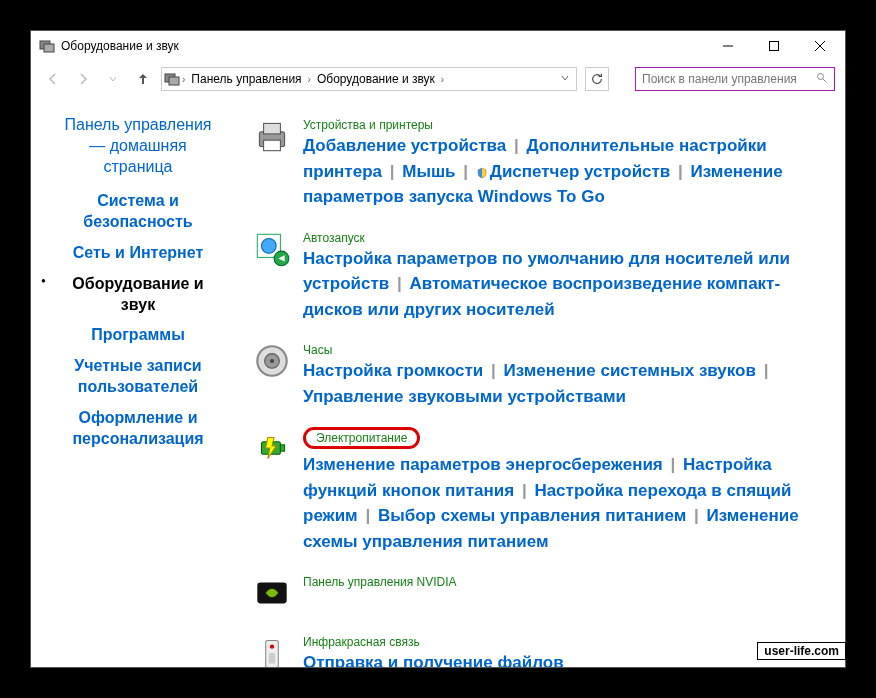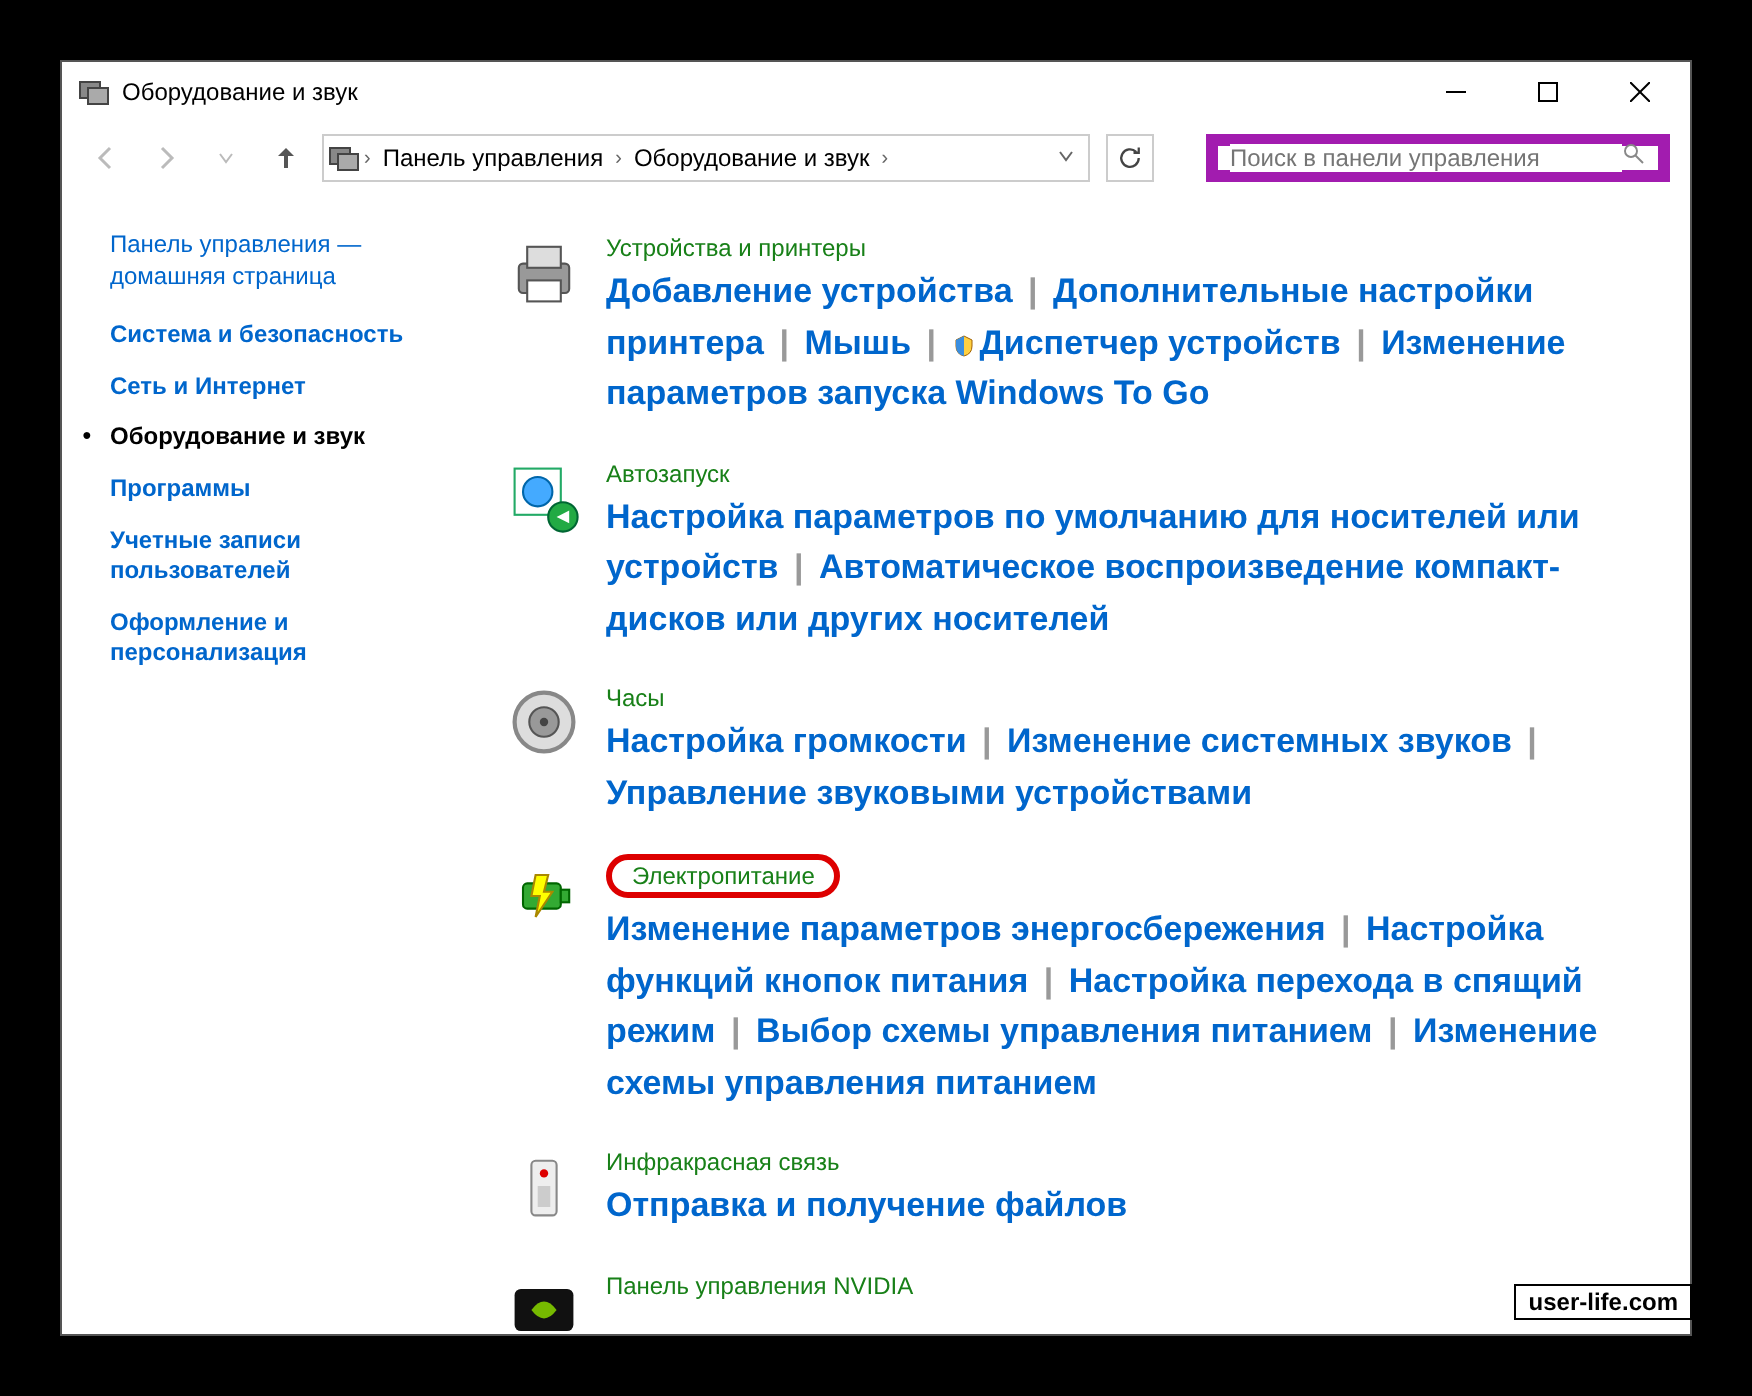--- a/index.html
+++ b/index.html
@@ -14,25 +14,25 @@
 .navbar { height: 36px; display: flex; align-items: center; padding: 0 10px; gap: 6px; }
 .navbtn { width: 24px; height: 24px; display: flex; align-items: center; justify-content: center; color: #555; }
 .navbtn.disabled { color: #bbb; }
 .addressbar { flex: 1; height: 24px; border: 1px solid #ccc; display: flex; align-items: center; padding: 0 2px; font-size: 12px; gap: 2px; }
 .addressbar .smallicon { width: 16px; height: 16px; display: flex; align-items: center; justify-content: center; }
 .crumb { padding: 0 4px; color: #000; }
 .chev { color: #666; font-size: 10px; }
 .addrspacer { flex: 1; }
 .dropdown { color: #666; padding: 0 4px; }
 .refreshbtn { width: 24px; height: 24px; border: 1px solid #ccc; display: flex; align-items: center; justify-content: center; margin-left: 2px; color: #444; }
-.searchbox { width: 232px; height: 24px; border: 6px solid #a21caf; display: flex; align-items: center; padding: 0 6px; margin-left: 20px; }
+.searchbox { width: 200px; height: 24px; border: 1px solid #a21caf; display: flex; align-items: center; padding: 0 6px; margin-left: 20px; }
 .searchbox input { border: none; outline: none; font-size: 12px; color: #888; flex: 1; }
 .searchicon { color: #888; }
 .contentarea { flex: 1; display: flex; overflow: hidden; }
-.sidebar { width: 200px; padding: 18px 10px 10px 24px; font-size: 12px; }
+.sidebar { width: 200px; padding: 18px 10px 10px 24px; font-size: 16px; text-align: center; }
 .sidehome { color: #0066cc; margin-bottom: 14px; line-height: 1.3; }
 .sideitem { color: #0066cc; margin-bottom: 10px; line-height: 1.3; cursor: pointer; font-weight: bold; }
 .sideitem.active { color: #000; font-weight: bold; position: relative; }
 .sideitem.active::before { content: "●"; position: absolute; left: -14px; color: #000; font-size: 8px; top: 2px; }
 .mainpane { flex: 1; padding: 18px 20px; overflow-y: auto; }
 .catrow { display: flex; margin-bottom: 18px; }
 .caticon { width: 42px; height: 42px; margin-right: 10px; flex-shrink: 0; display: flex; align-items: flex-start; justify-content: center; }
 .catbody { flex: 1; }
 .cattitle { color: #188018; font-size: 12px; margin-bottom: 3px; cursor: pointer; }
 .cattitle.highlighted { display: inline-block; border: 3px solid #d00; border-radius: 14px; padding: 1px 10px; background: #fff; }
@@ -192,39 +192,39 @@
               </svg>
             </div>
             <div class="catbody">
               <div><span class="cattitle highlighted">Электропитание</span></div>
               <div class="catlinks"><span class="catlink">Изменение параметров энергосбережения</span> <span class="sep">|</span> <span class="catlink">Настройка функций кнопок питания</span> <span class="sep">|</span> <span class="catlink">Настройка перехода в спящий режим</span> <span class="sep">|</span> <span class="catlink">Выбор схемы управления питанием</span> <span class="sep">|</span> <span class="catlink">Изменение схемы управления питанием</span> </div>
             </div>
           </div>
           <div class="catrow">
             <div class="caticon">
               <svg viewBox="0 0 40 40">
+                <rect x="6" y="10" width="28" height="20" rx="3" fill="#111"></rect>
+                <path d="M14 20 Q20 12 26 20 Q20 28 14 20" fill="#76b900"></path>
+              </svg>
+            </div>
+            <div class="catbody">
+              <div><span class="cattitle">Панель управления NVIDIA</span></div>
+            </div>
+          </div>
+          <div class="catrow">
+            <div class="caticon">
+              <svg viewBox="0 0 40 40">
                 <rect x="14" y="8" width="12" height="26" rx="2" fill="#eee" stroke="#888"></rect>
                 <circle cx="20" cy="14" r="2" fill="#d00"></circle>
                 <rect x="17" y="20" width="6" height="10" fill="#ccc"></rect>
               </svg>
             </div>
             <div class="catbody">
               <div><span class="cattitle">Инфракрасная связь</span></div>
               <div class="catlinks"><span class="catlink">Отправка и получение файлов</span> </div>
             </div>
           </div>
-          <div class="catrow">
-            <div class="caticon">
-              <svg viewBox="0 0 40 40">
-                <rect x="6" y="10" width="28" height="20" rx="3" fill="#111"></rect>
-                <path d="M14 20 Q20 12 26 20 Q20 28 14 20" fill="#76b900"></path>
-              </svg>
-            </div>
-            <div class="catbody">
-              <div><span class="cattitle">Панель управления NVIDIA</span></div>
-            </div>
-          </div>
         </div>
     </div>
   </div>
 </div>
 
 <div class="watermark">user-life.com</div>
 
 </body></html>

